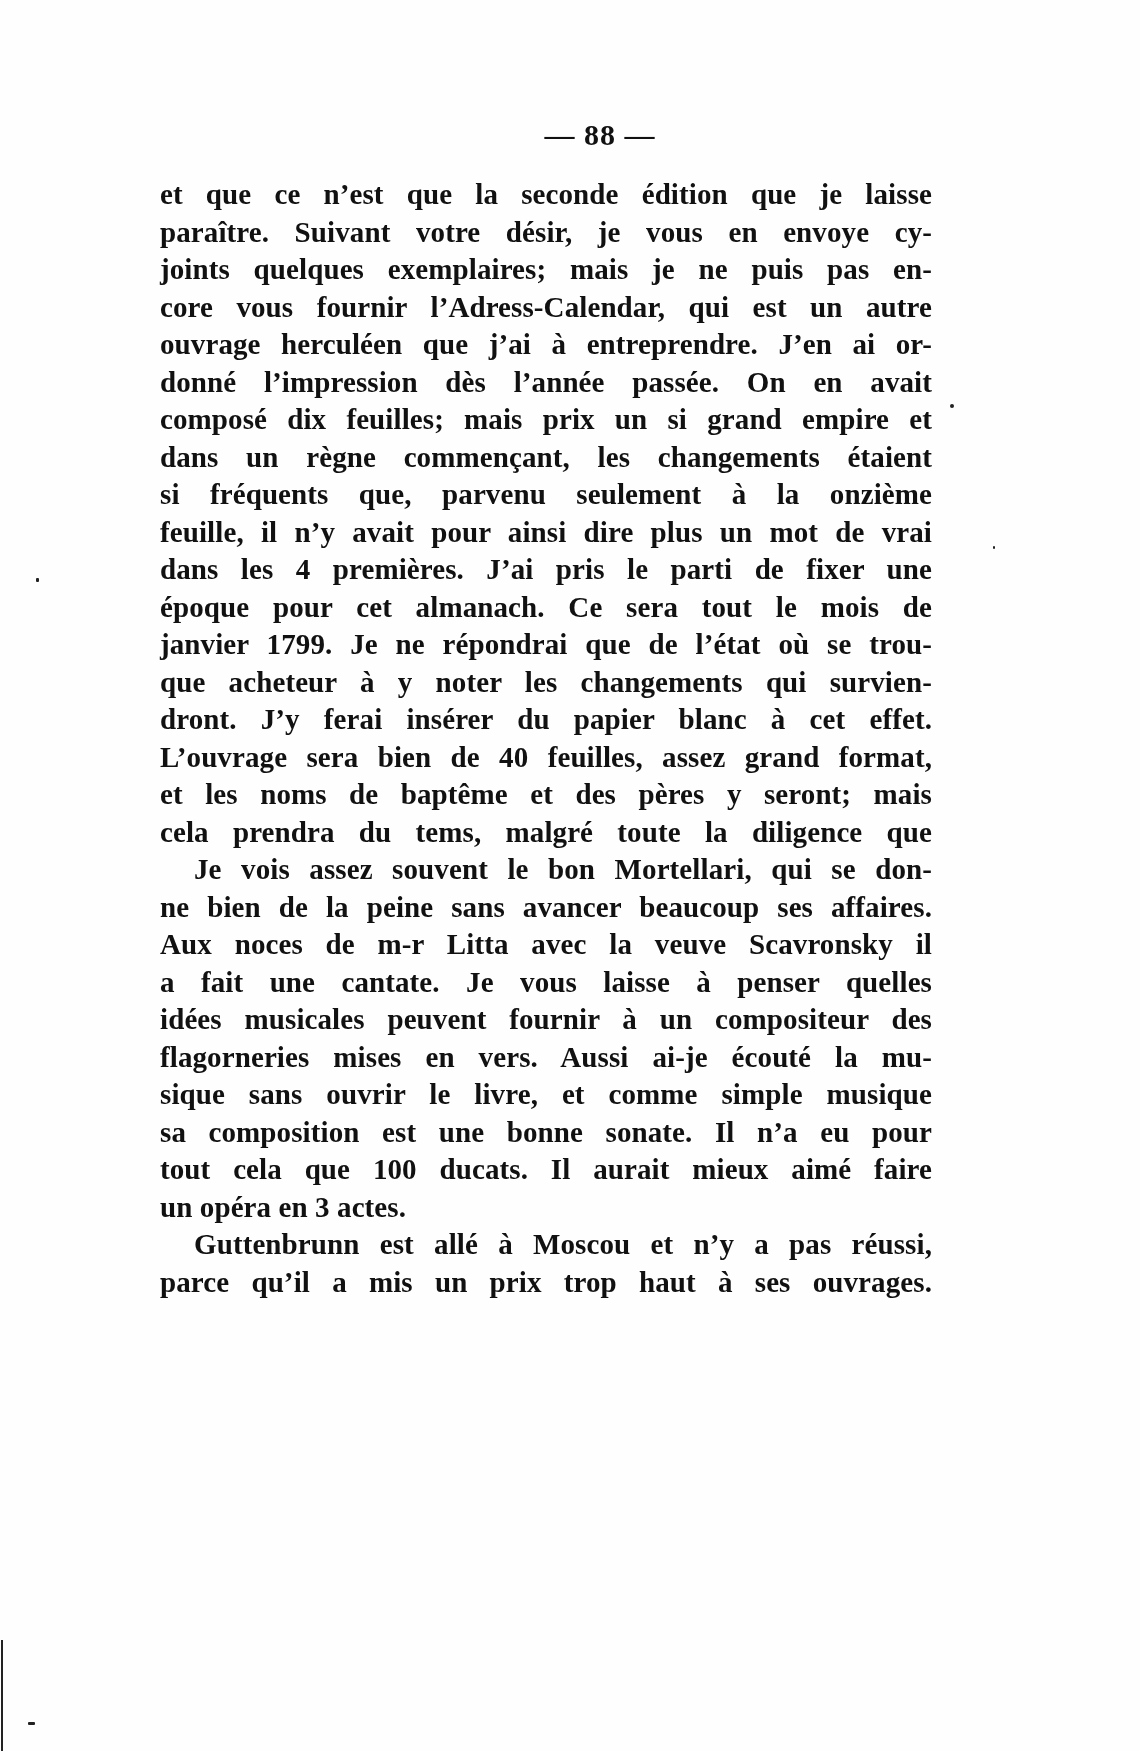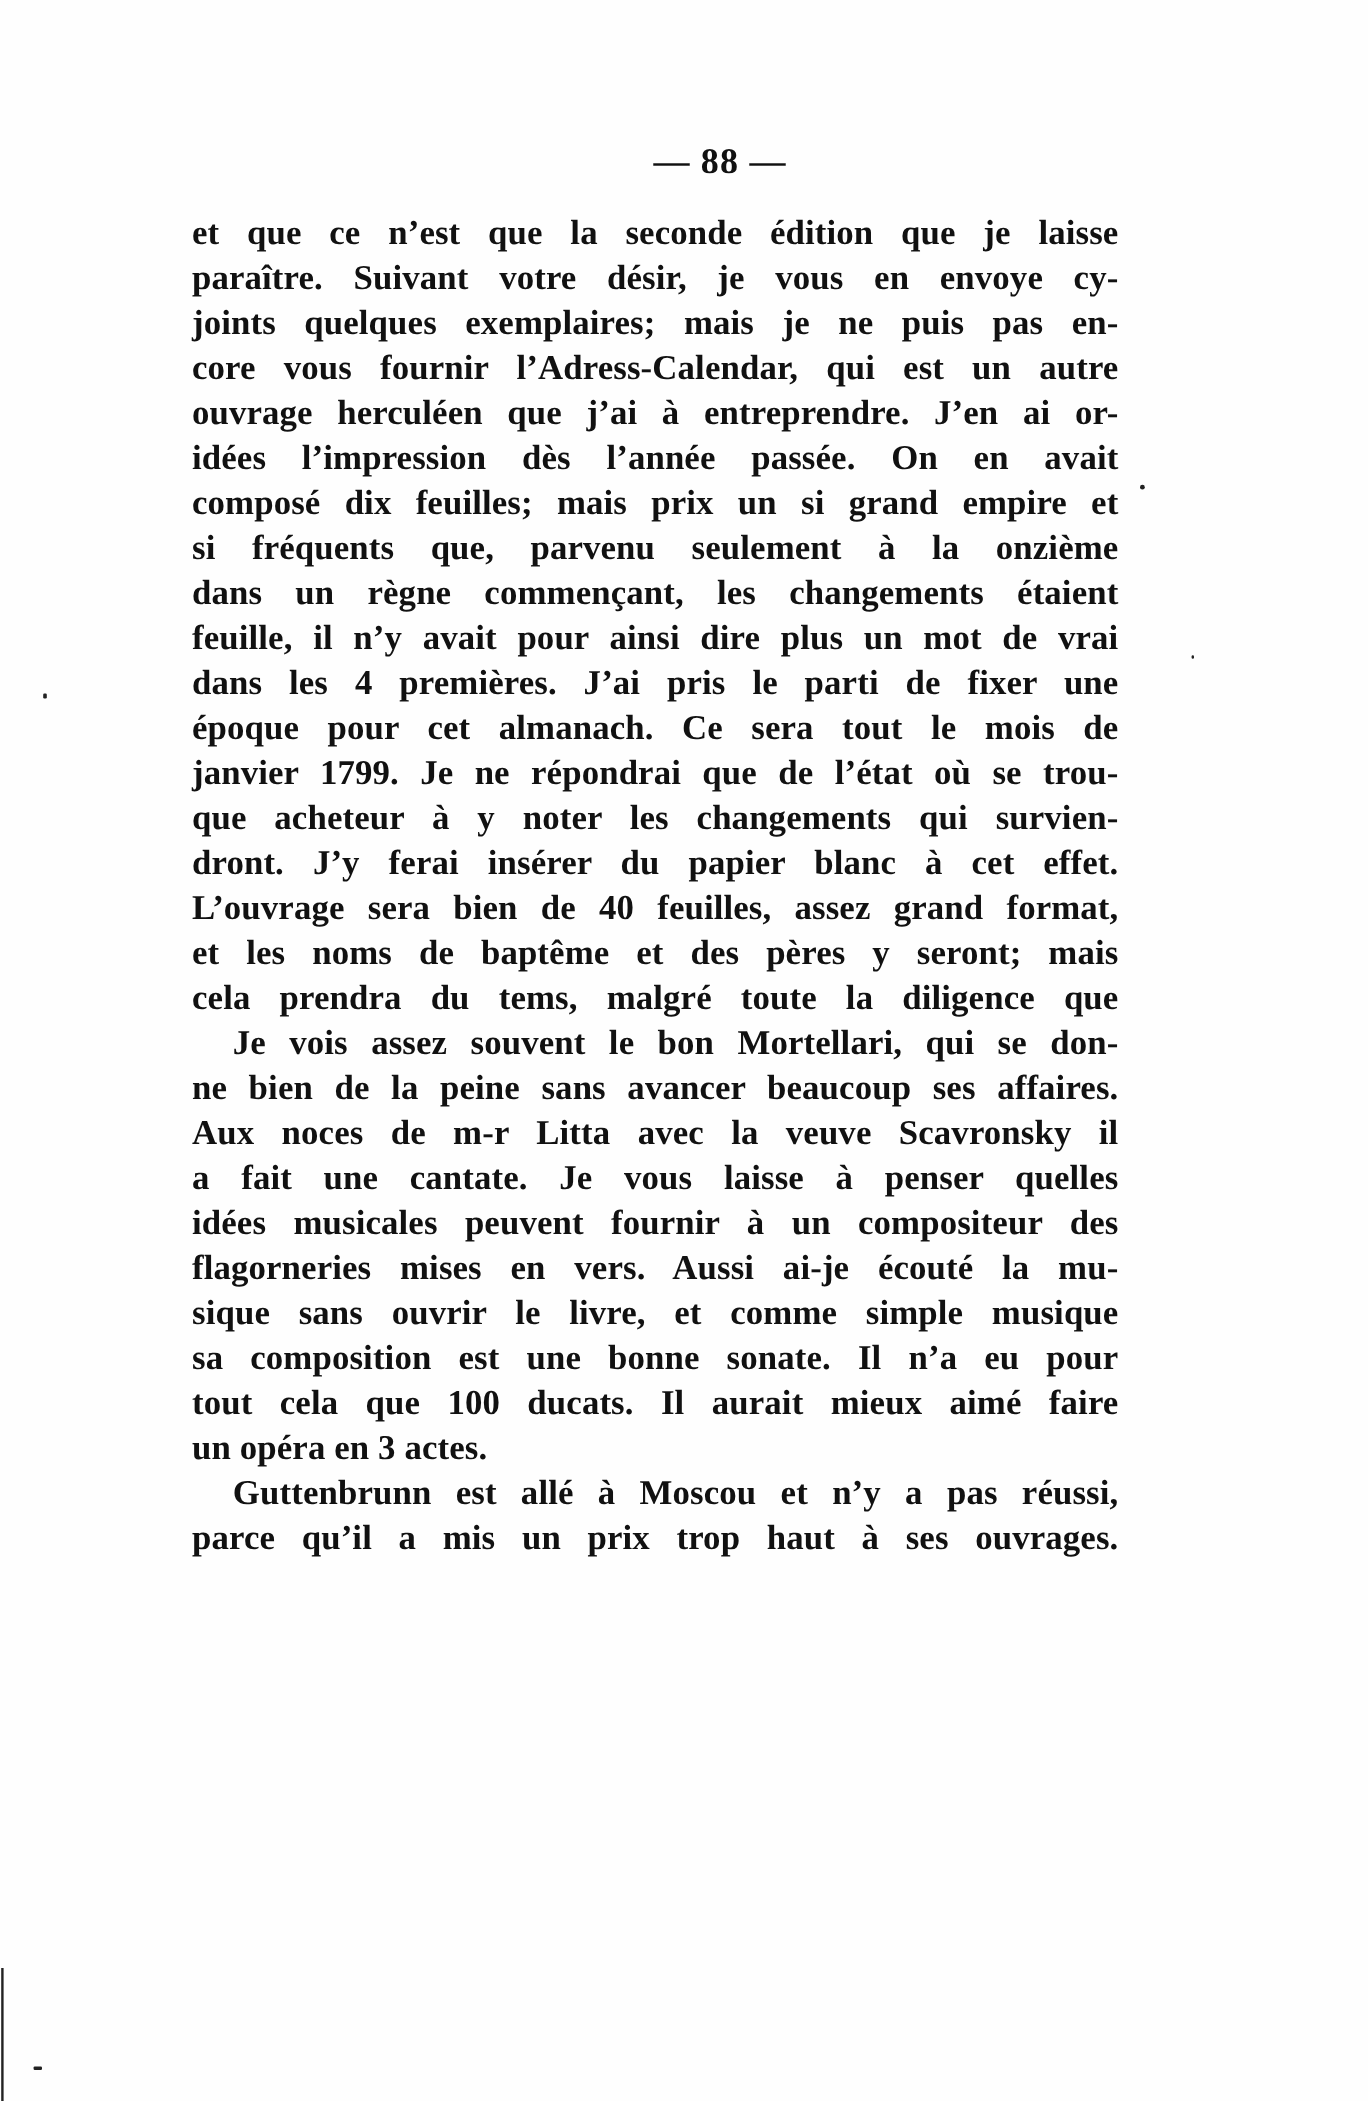--- a/index.html
+++ b/index.html
@@ -81,24 +81,24 @@
   <div class="page-number">— 88 —</div>
 
   <div class="text-block">
 
     <div class="paragraph">
       <span class="line">et que ce n’est que la seconde édition que je laisse</span>
       <span class="line">paraître. Suivant votre désir, je vous en envoye cy-</span>
       <span class="line">joints quelques exemplaires; mais je ne puis pas en-</span>
       <span class="line">core vous fournir l’Adress-Calendar, qui est un autre</span>
       <span class="line">ouvrage herculéen que j’ai à entreprendre. J’en ai or-</span>
-      <span class="line">idées l’impression dès l’année passée. On en avait</span>
+      <span class="line">donné l’impression dès l’année passée. On en avait</span>
       <span class="line">composé dix feuilles; mais prix un si grand empire et</span>
+      <span class="line">dans un règne commençant, les changements étaient</span>
       <span class="line">si fréquents que, parvenu seulement à la onzième</span>
-      <span class="line">dans un règne commençant, les changements étaient</span>
       <span class="line">feuille, il n’y avait pour ainsi dire plus un mot de vrai</span>
       <span class="line">dans les 4 premières. J’ai pris le parti de fixer une</span>
       <span class="line">époque pour cet almanach. Ce sera tout le mois de</span>
       <span class="line">janvier 1799. Je ne répondrai que de l’état où se trou-</span>
       <span class="line">que acheteur à y noter les changements qui survien-</span>
       <span class="line">dront. J’y ferai insérer du papier blanc à cet effet.</span>
       <span class="line">L’ouvrage sera bien de 40 feuilles, assez grand format,</span>
       <span class="line">et les noms de baptême et des pères y seront; mais</span>
       <span class="line">cela prendra du tems, malgré toute la diligence que</span>
     </div>

